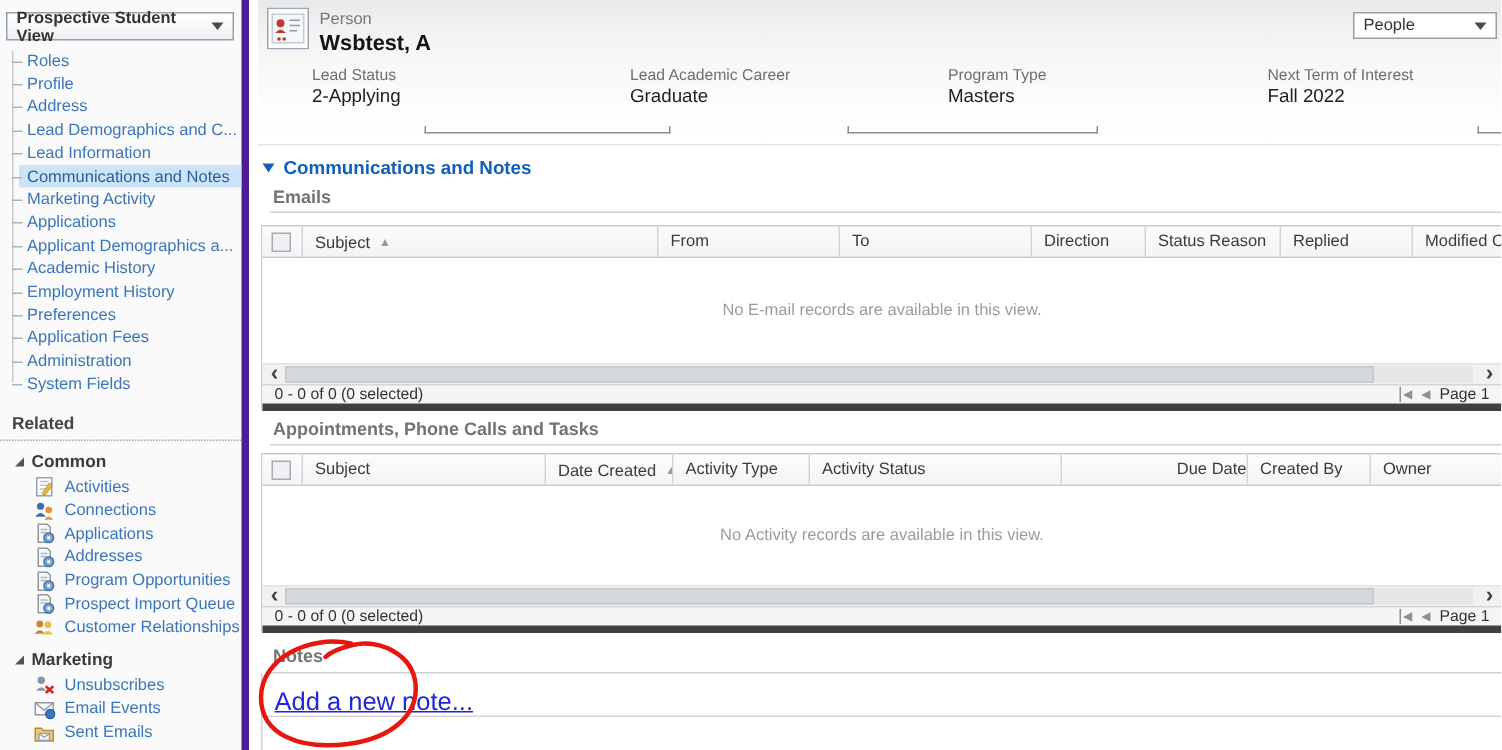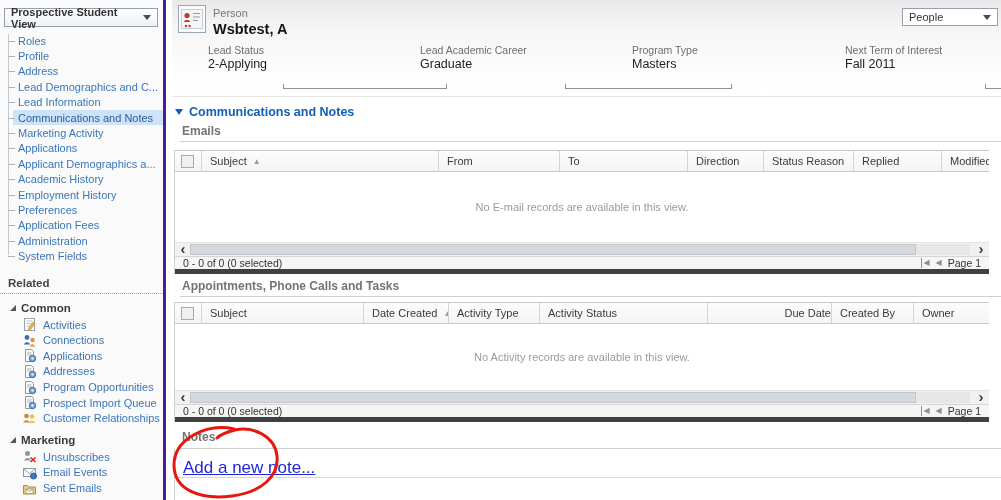--- a/index.html
+++ b/index.html
@@ -2,21 +2,21 @@
 <html><head>
 <meta charset="utf-8">
 <style>
   html,body{margin:0;padding:0;background:#fff;}
   *{box-sizing:border-box;}
   .screen{position:relative;width:1001px;height:500px;overflow:hidden;background:#fff;
           font-family:"Liberation Sans",sans-serif;-webkit-font-smoothing:antialiased;}
 
   
   .sidebar{position:absolute;left:0;top:0;width:166px;height:500px;background:#fafafa;
-           border-right:3px solid #4c1d95;overflow:hidden;}
+           border-right:5px solid #4c1d95;overflow:hidden;}
   .vsel{margin:8px 5px 0 4px;height:19px;border:1px solid #94a0ac;
         background:linear-gradient(#ffffff,#eef1f4);display:flex;align-items:center;
         justify-content:space-between;padding:0 6px;font-size:11px;font-weight:bold;color:#333;cursor:pointer;}
   .dd-arrow{width:0;height:0;border-left:4px solid transparent;border-right:4px solid transparent;
             border-top:5px solid #4a4a4a;}
   .nav{margin:6px 0 0 0;padding:0;list-style:none;position:relative;}
   .nav::before{content:"";position:absolute;left:8px;top:1px;bottom:9px;width:1px;background:#c3cbd2;}
   .nav li{height:15.4px;display:flex;align-items:center;font-size:11px;color:#3b76bb;
           cursor:pointer;position:relative;padding-left:18px;white-space:nowrap;}
   .nav li::before{content:"";position:absolute;left:8px;top:50%;width:7px;height:1px;background:#aab4bd;}
@@ -49,21 +49,21 @@
   .fline.cut{border-right:none;}
 
   .sec-head{position:absolute;left:3px;top:105px;display:flex;align-items:center;gap:6px;cursor:pointer;}
   .tri-down{width:0;height:0;border-left:4.5px solid transparent;border-right:4.5px solid transparent;
             border-top:6px solid #1160b7;}
   .sec-title{font-size:12.5px;font-weight:bold;color:#1160b7;}
 
   .sub-title{position:absolute;left:10px;font-size:12px;font-weight:bold;color:#737373;}
   .sub-sep{position:absolute;left:8px;right:0;border-top:1px solid #cfcfcf;}
 
-  .grid{position:absolute;left:2px;right:12px;border-left:1px solid #d0d0d0;}
+  .grid{position:absolute;left:2px;right:0;border-left:1px solid #d0d0d0;}
   .ghead{display:flex;height:22px;border-top:1px solid #c9c9c9;border-bottom:1px solid #c9c9c9;
          background:linear-gradient(#fcfcfc,#f3f4f6);overflow:hidden;}
   .gcell{flex:0 0 auto;line-height:21px;font-size:11px;color:#3a3a3a;padding-left:8px;
          border-left:1px solid #d5d5d5;white-space:nowrap;overflow:hidden;cursor:pointer;}
   .gcell.cb{border-left:none;display:flex;align-items:center;padding-left:6px;cursor:default;}
   .cbbox{width:13px;height:13px;border:1px solid #a2adb8;background:#f0f0f0;cursor:pointer;}
   .sortarrow{font-size:8px;color:#9a9a9a;margin-left:6px;vertical-align:1px;}
   .gbody{position:relative;background:#fff;}
   .gmsg{position:absolute;left:0;right:0;top:50%;transform:translateY(-50%);
         text-align:center;color:#9b9b9b;font-size:11px;}
@@ -295,21 +295,21 @@
       <span class="dd-arrow"></span>
     </div>
 
     <div class="hf-label" style="left:36px">Lead Status</div>
     <div class="hf-value" style="left:36px">2-Applying</div>
     <div class="hf-label" style="left:248px">Lead Academic Career</div>
     <div class="hf-value" style="left:248px">Graduate</div>
     <div class="hf-label" style="left:460px">Program Type</div>
     <div class="hf-value" style="left:460px">Masters</div>
     <div class="hf-label" style="left:673px">Next Term of Interest</div>
-    <div class="hf-value" style="left:673px">Fall 2011</div>
+    <div class="hf-value" style="left:673px">Fall 2022</div>
 
     <div class="fline" style="left:111px;width:164px"></div>
     <div class="fline" style="left:393px;width:167px"></div>
     <div class="fline cut" style="left:813px;width:16px"></div>
 
     <div class="sec-head">
       <span class="tri-down"></span>
       <span class="sec-title">Communications and Notes</span>
     </div>
 

